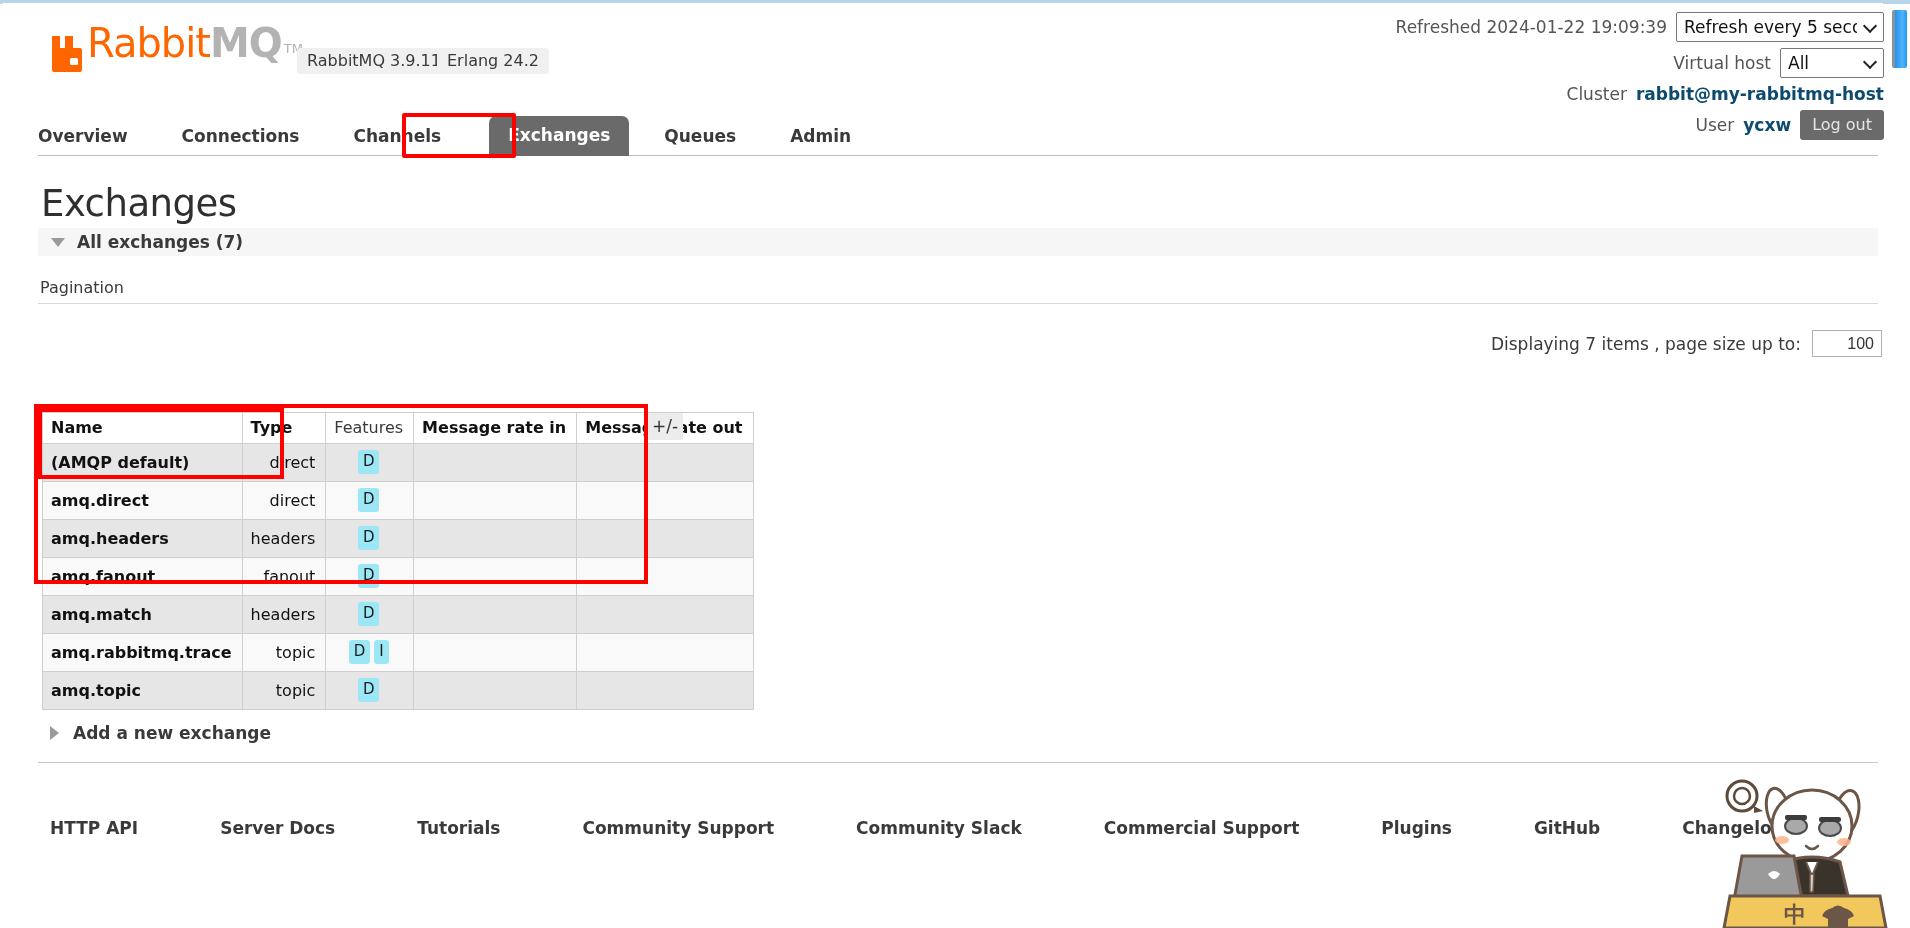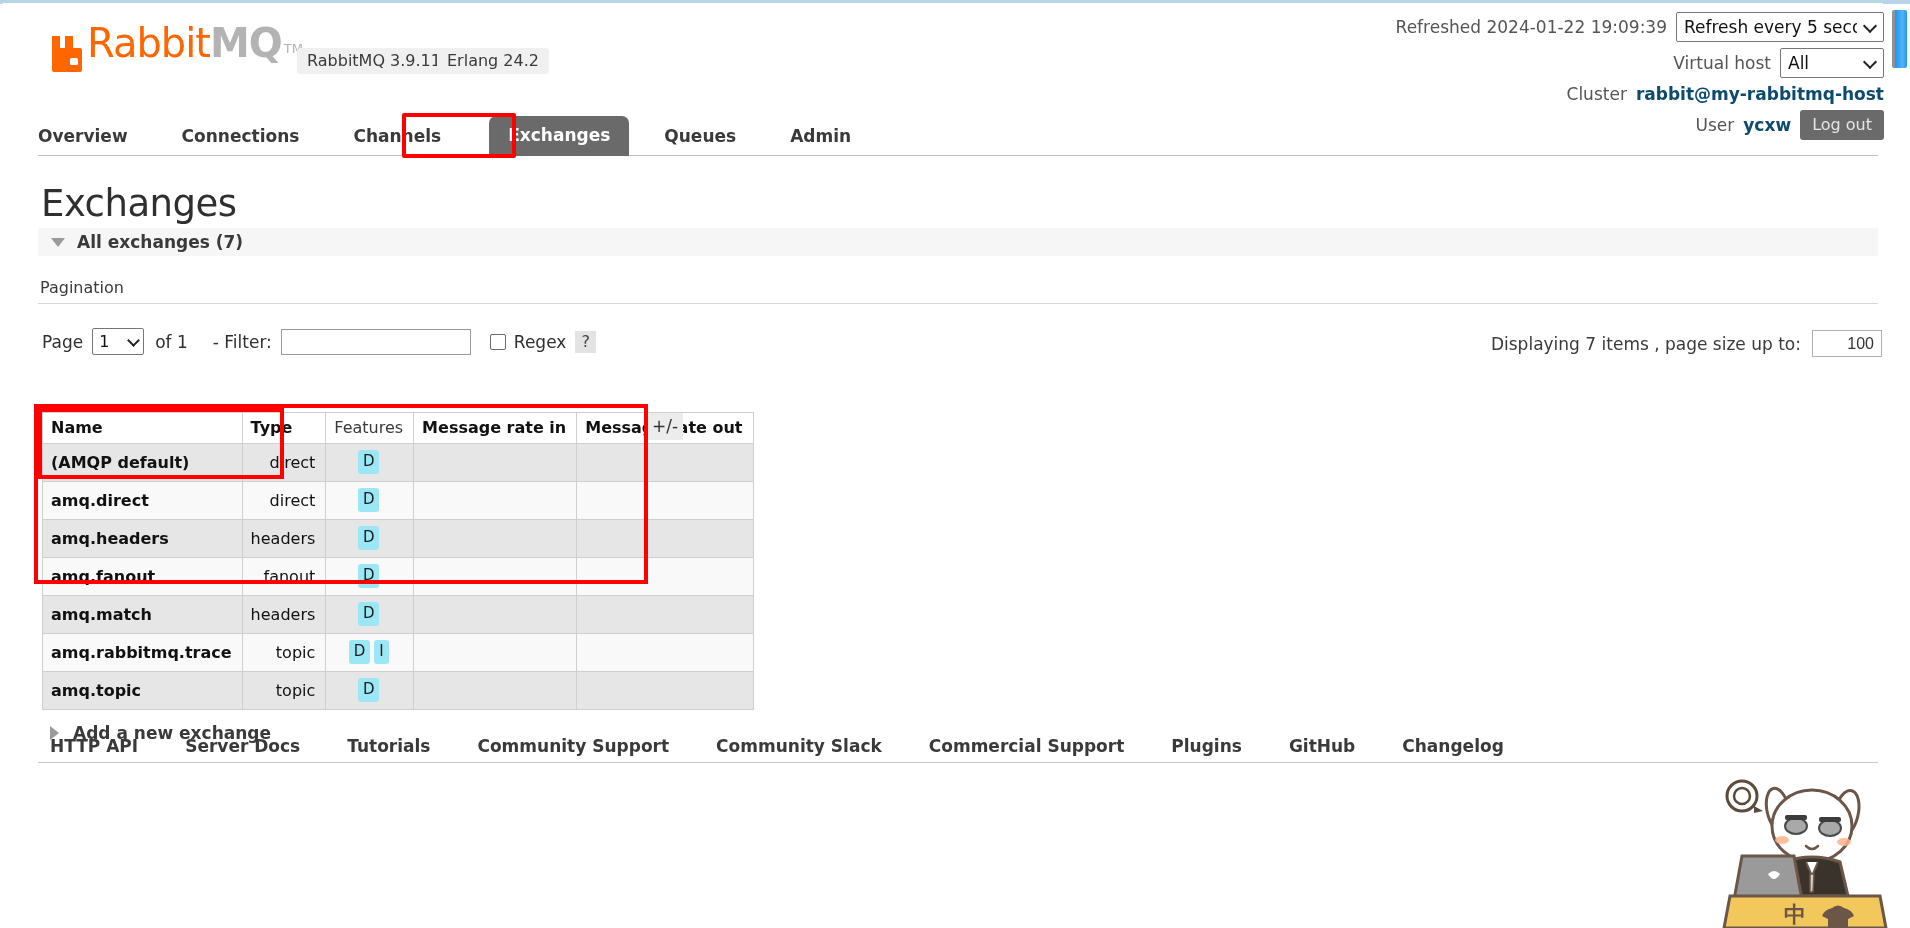--- a/index.html
+++ b/index.html
@@ -271,22 +271,22 @@
     border-left: 9px solid #9a9a9a;
   }
   .add-new-label { font-size: 17px; font-weight: bold; color: #3a3a3a; }
 
   
   .footer-rule {
     position: absolute; left: 38px; top: 762px;
     width: 1840px; height: 1px; background: #c9c9c9;
   }
   .footer-links {
-    position: absolute; left: 50px; top: 736px;
-    display: flex; align-items: flex-end;
+    position: absolute; left: 50px; top: 818px;
+    display: flex; align-items: flex-end; gap: 35px;
   }
   .footer-link {
     font-size: 17px; font-weight: bold; color: #3a3a3a;
     margin-right: 47px; cursor: pointer; white-space: nowrap;
   }
 
   
   .mascot { position: absolute; right: 22px; bottom: 0; width: 182px; height: 158px; }
 </style>
 </head>
@@ -355,34 +355,20 @@
   <div class="page-title">Exchanges</div>
 
   <div class="section-bar">
     <span class="tri-down"></span>
     <span class="section-title">All exchanges (7)</span>
   </div>
 
   <div class="pagination-label">Pagination</div>
   <div class="pagination-rule"></div>
 
-  <div class="pagination-row">
-    <span class="pg-label">Page</span>
-    <span class="sel-wrap">
-      <select class="sel" id="sel-page">
-        <option>1</option>
-      </select>
-    </span>
-    <span class="pg-of">of 1</span>
-    <span class="pg-filter-label">- Filter:</span>
-    <input class="filter-input" type="text" placeholder="" style="">
-    <span class="regex-box"></span>
-    <span class="regex-label">Regex</span>
-    <span class="help-q">?</span>
-  </div>
 
   <div class="displaying">
     <span>Displaying 7 items , page size up to:</span>
     <input class="pagesize-input" type="text" value="100" style="">
   </div>
 
   <table class="tbl">
     <thead>
       <tr>
         <th class="col-name">Name</th>

